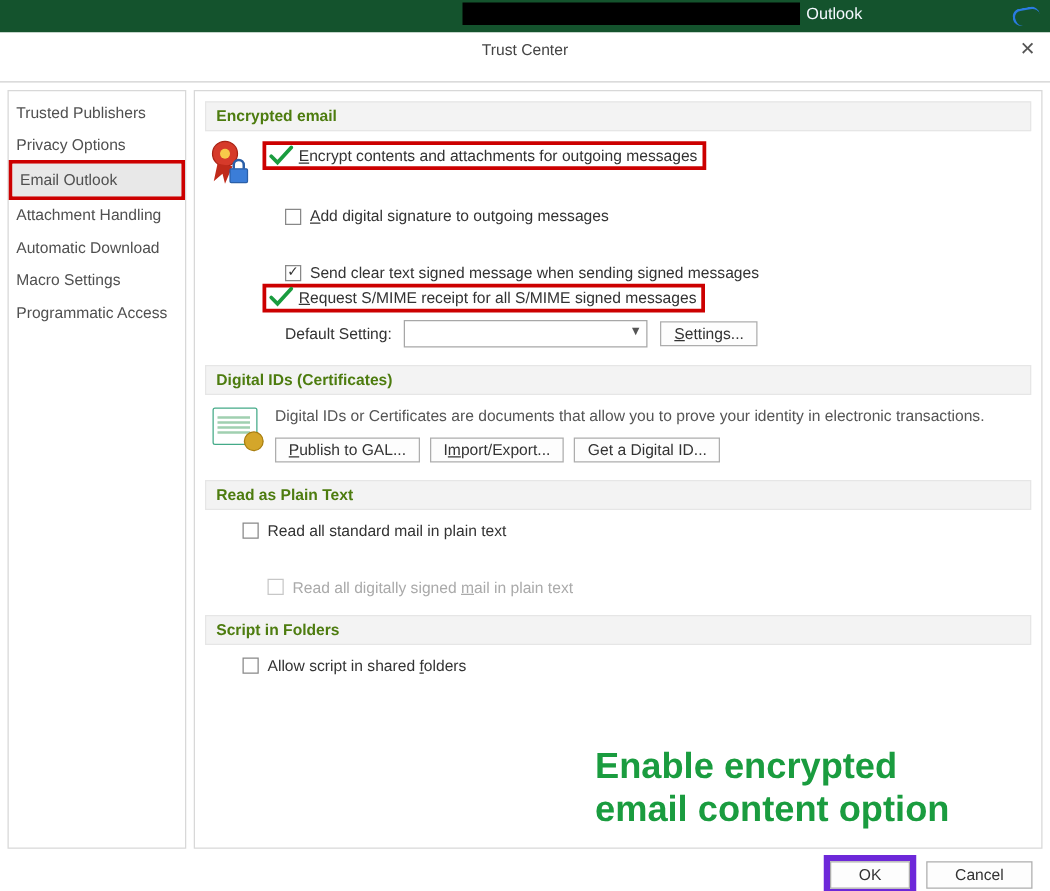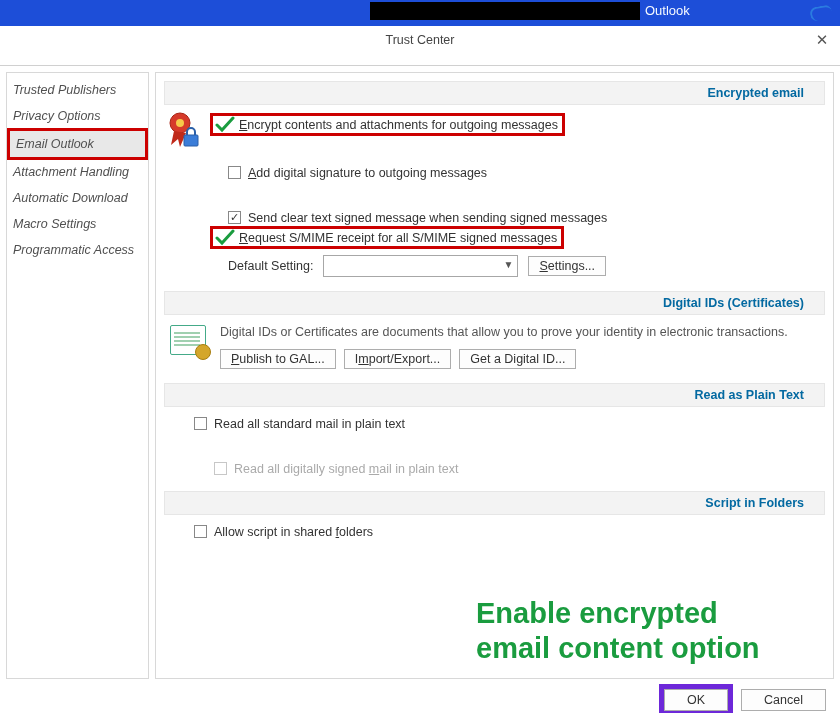--- a/index.html
+++ b/index.html
@@ -1,38 +1,38 @@
 <!DOCTYPE html>
 <html><head>
 <meta charset="utf-8">
 <style>
   * { box-sizing: border-box; font-family: "Segoe UI", Tahoma, sans-serif; }
   html,body { margin:0; padding:0; }
   body { width:840px; height:713px; background:#fff; overflow:hidden; }
 
-  .titlebar { height:26px; background:#1d4ed8; color:#fff; position:relative; }
+  .titlebar { height:26px; background:#14532d; color:#fff; position:relative; }
   .titlebar .black-strip { position:absolute; left:370px; top:2px; width:270px; height:18px; background:#000; }
   .titlebar .app-title { position:absolute; left:645px; top:3px; font-size:13px; color:#f5f9ff; }
   .titlebar .squiggle { position:absolute; right:8px; top:6px; }
   .titlebar .squiggle span { display:inline-block; width:22px; height:14px; border:2px solid #2a7be0; border-radius:7px; border-right:none; border-bottom:none; transform:rotate(-10deg); }
 
   .dialog-head { height:40px; border-bottom:1px solid #d0d0d0; background:#fff; position:relative; }
   .dialog-head .title { font-size:12.5px; color:#444; text-align:center; line-height:28px; }
   .dialog-head .close { position:absolute; right:8px; top:4px; width:20px; height:20px; text-align:center; line-height:20px; color:#555; font-size:15px; cursor:pointer; }
 
   .body-row { display:flex; height:613px; padding:6px 6px 0 6px; gap:6px; }
 
   .sidebar { width:143px; border:1px solid #d8d8d8; padding-top:4px; }
-  .sidebar .item { font-size:12.5px; color:#505050; padding:6px 4px 6px 6px; cursor:pointer; line-height:14px;font-style:italic; }
+  .sidebar .item { font-size:12.5px; color:#505050; padding:6px 4px 6px 6px; cursor:pointer; line-height:14px; }
   .sidebar .item.selected { background:#e8e8e8; }
   .sidebar .hl-red { border:3px solid #cc0000; margin:-1px 0; }
 
   .content { flex:1; border:1px solid #d8d8d8; padding:4px 8px 8px 8px; position:relative; }
 
-  .section-head { background:#f3f3f3; border:1px solid #e6e6e6; padding:4px 20px; font-size:12.5px; color:#0369a1; font-weight:600; margin-top:4px;text-align:right; }
+  .section-head { background:#f3f3f3; border:1px solid #e6e6e6; padding:4px 8px; font-size:12.5px; color:#4d7c0f; font-weight:600; margin-top:4px; }
 
   .enc-body { position:relative; padding:8px 6px 10px 6px; }
   .cert-icon { position:absolute; left:2px; top:6px; }
 
   .chk-row { display:flex; align-items:center; gap:7px; padding:1.5px 0 1.5px 44px; font-size:12.5px; color:#333; white-space:nowrap; }
   .chk-row.indent2 { padding-left:58px;margin-top:28px; }
   .chk-box { width:13px; height:13px; border:1px solid #888; background:#fff; display:inline-flex; align-items:center; justify-content:center; }
   .chk-box.checked::after { content:"✓"; font-size:11px; color:#333; line-height:11px; }
   .u { text-decoration:underline; }
 

